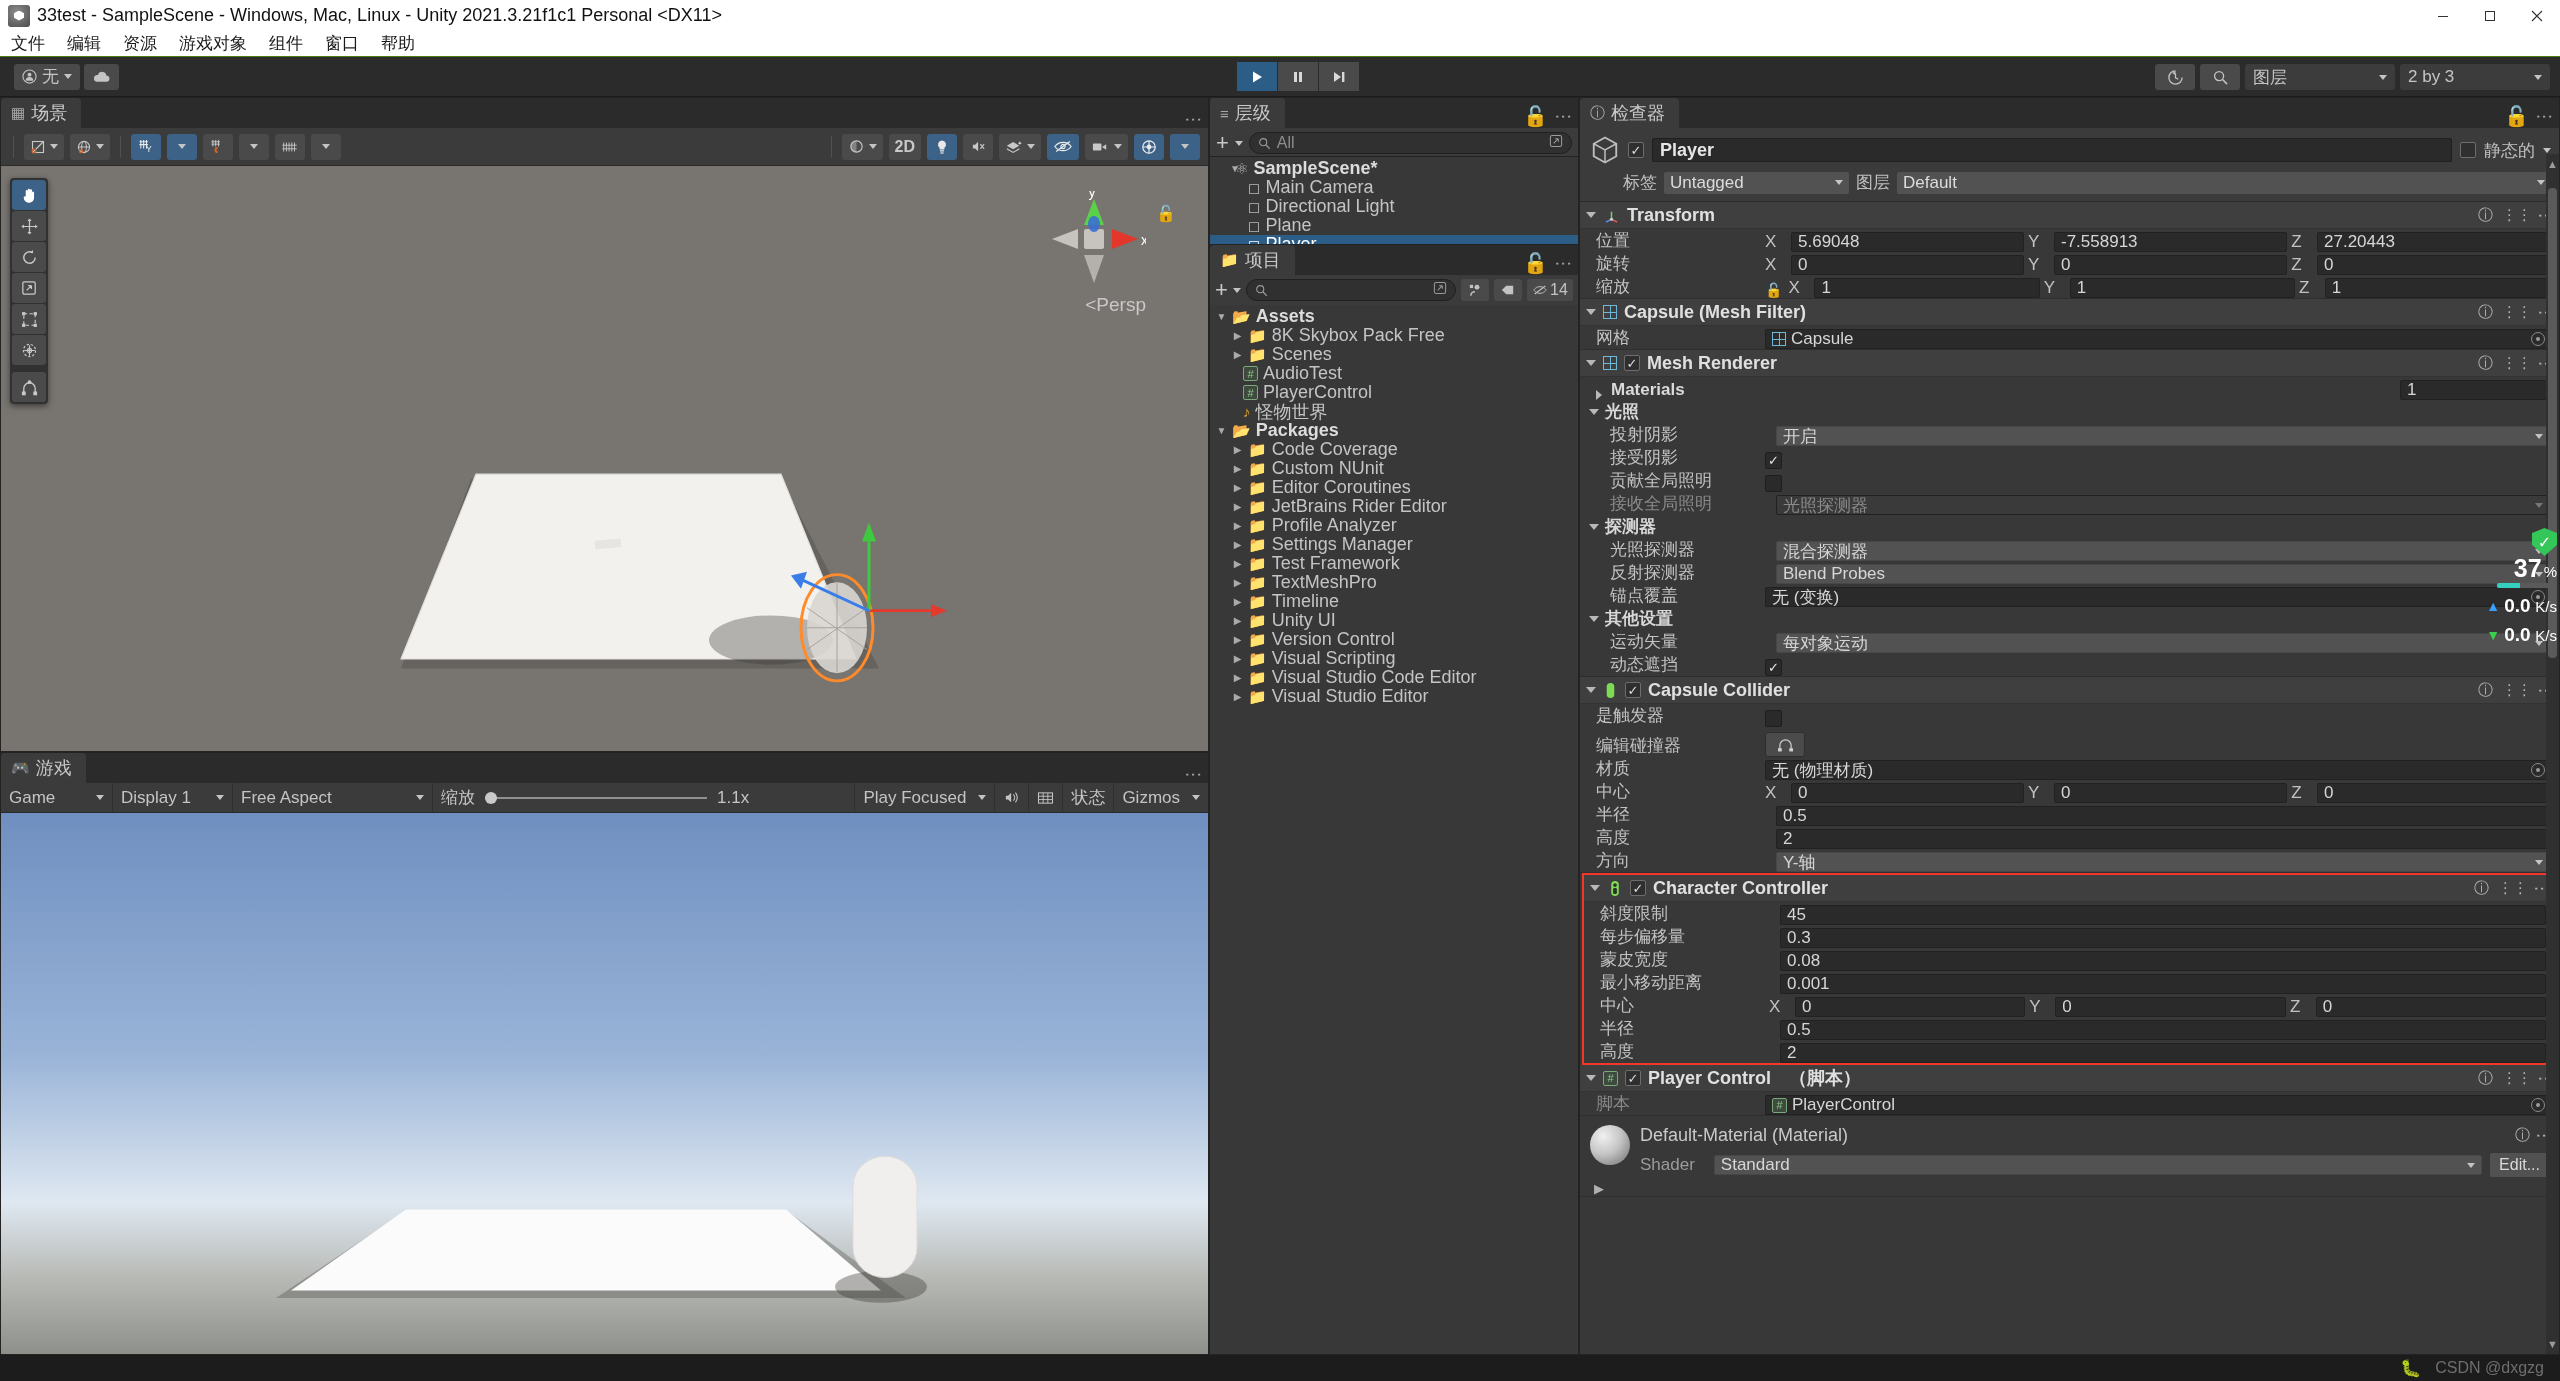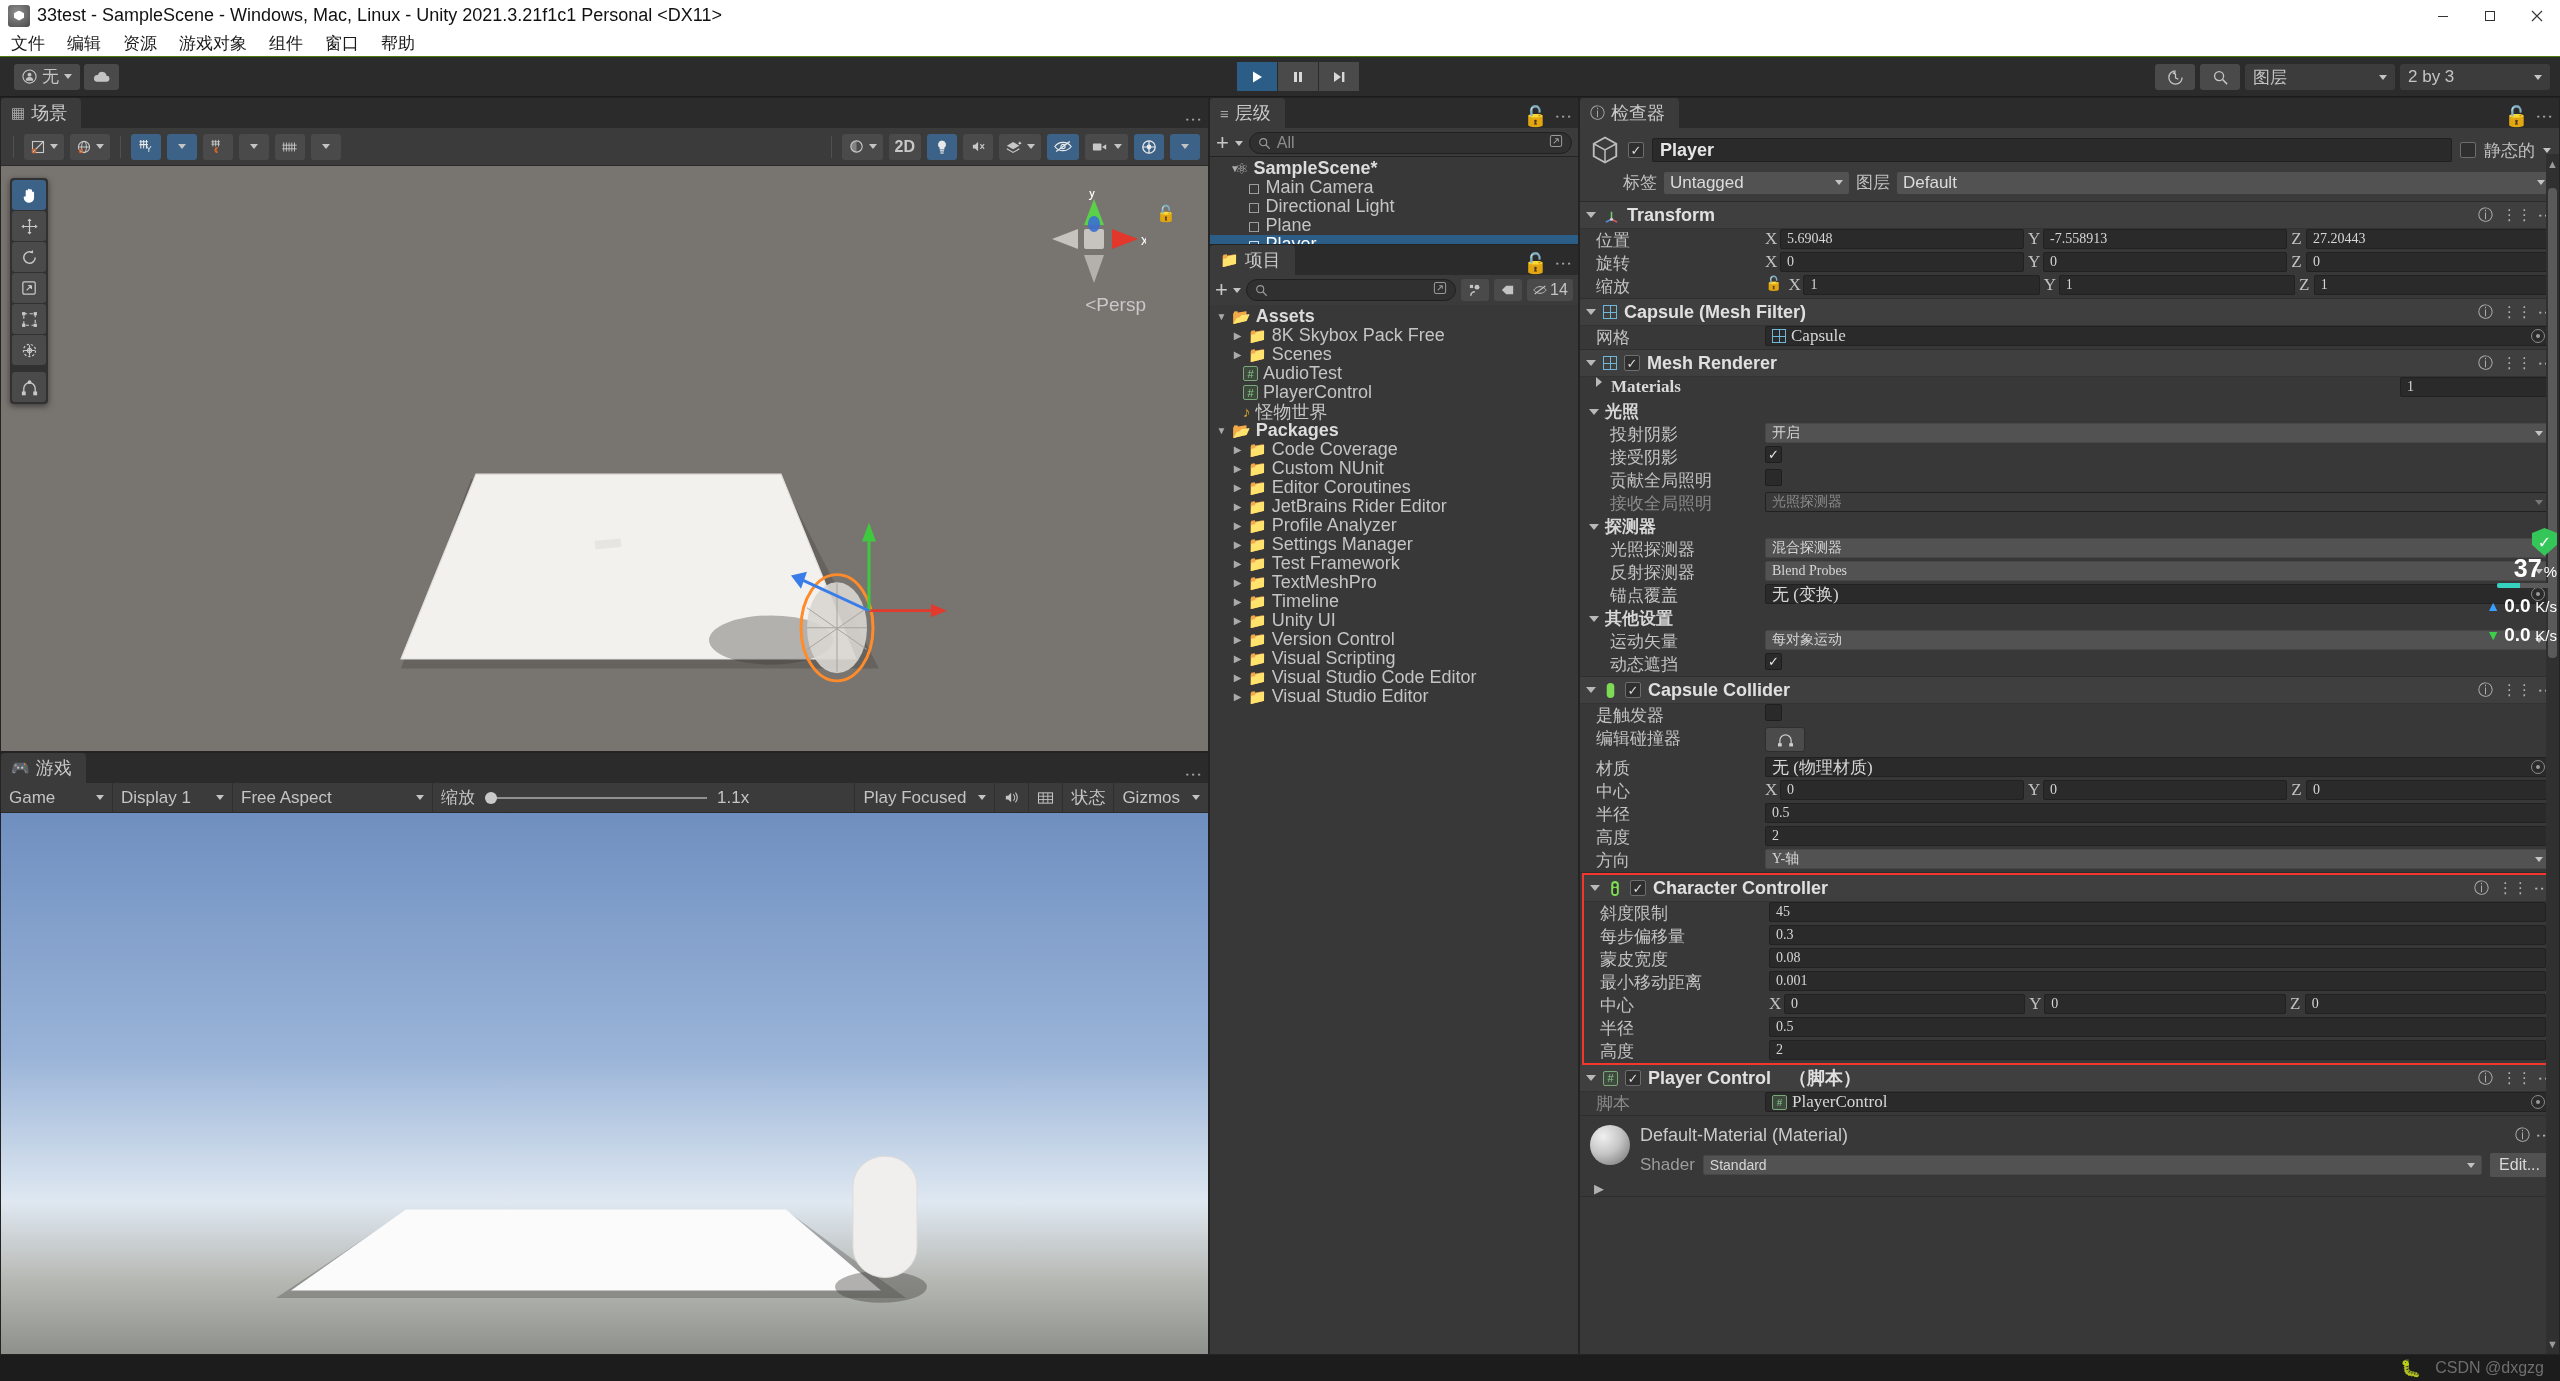--- a/index.html
+++ b/index.html
@@ -131,26 +131,26 @@
 
   .comp{border-bottom:1px solid #2e2e2e;}
   .comp-head{height:27px;background:#3f3f3f;display:flex;align-items:center;gap:7px;
       padding:0 8px 0 6px;border-bottom:1px solid #333;text-align:center;}
   .comp-title{font-weight:bold;color:#e0e0e0;font-size:18px;}
   .comp-tools{margin-left:auto;display:flex;align-items:center;gap:9px;color:#b0b0b0;font-size:15px;}
   .tri{width:0;height:0;border-left:5px solid transparent;border-right:5px solid transparent;
       border-top:6px solid #b8b8b8;flex:none;}
   .tri.r{border-top:5px solid transparent;border-bottom:5px solid transparent;
       border-left:6px solid #b8b8b8;border-right:0;}
-  .frow{height:23px;display:flex;align-items:flex-start;padding:0 9px 0 16px;gap:4px;font-family:Liberation Serif, serif;}
+  .frow{height:23px;display:flex;align-items:flex-end;padding:0 9px 0 16px;gap:4px;}
   .frow .fname{width:165px;color:#c2c2c2;flex:none;}
   .frow .fname.ind{padding-left:14px;}
   .frow .fname.dim{color:#8a8a8a;}
   .field{flex:1;height:20px;background:#2a2a2a;border:1px solid #212121;border-radius:2px;
-      padding:0 6px;display:flex;align-items:center;color:#d6d6d6;font-size:14px;}
+      padding:0 6px;display:flex;align-items:center;color:#d6d6d6;font-size:17px;margin-left:11px;}
   .field.gray{background:#525252;border-color:#474747;}
   .field.dim{color:#8a8a8a;background:#3a3a3a;}
   .axis{display:flex;align-items:center;gap:4px;flex:1;}
   .axl{color:#c2c2c2;width:11px;text-align:center;flex:none;}
   .hdr2{height:23px;display:flex;align-items:center;gap:6px;padding:0 9px 0 9px;
       font-weight:bold;color:#d8d8d8;}
   .objfield{flex:1;height:20px;background:#2a2a2a;border:1px solid #212121;border-radius:2px;
       display:flex;align-items:center;gap:5px;padding:0 4px 0 6px;color:#d6d6d6;}
   .objfield .ocircle{margin-left:auto;width:14px;height:14px;border-radius:50%;
       border:1px solid #8b8b8b;display:flex;align-items:center;justify-content:center;}

